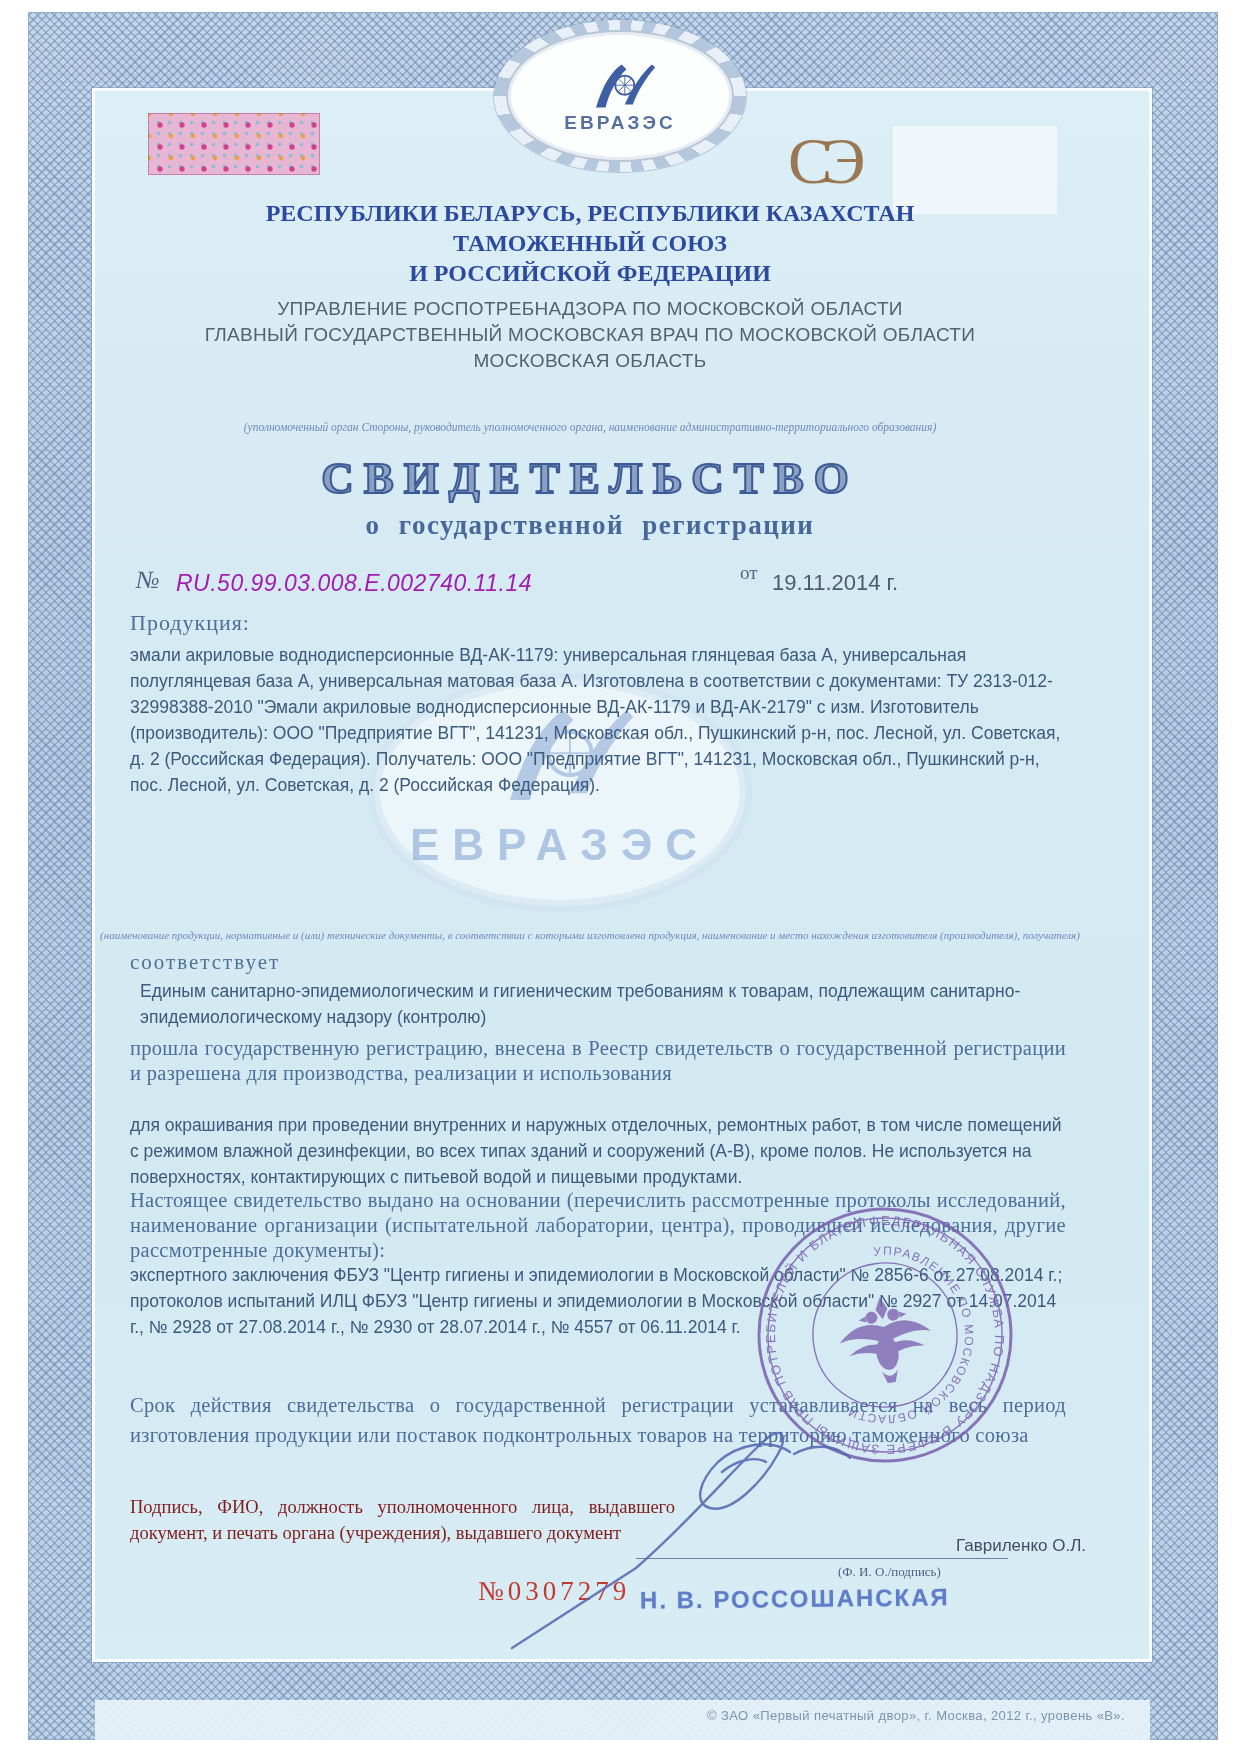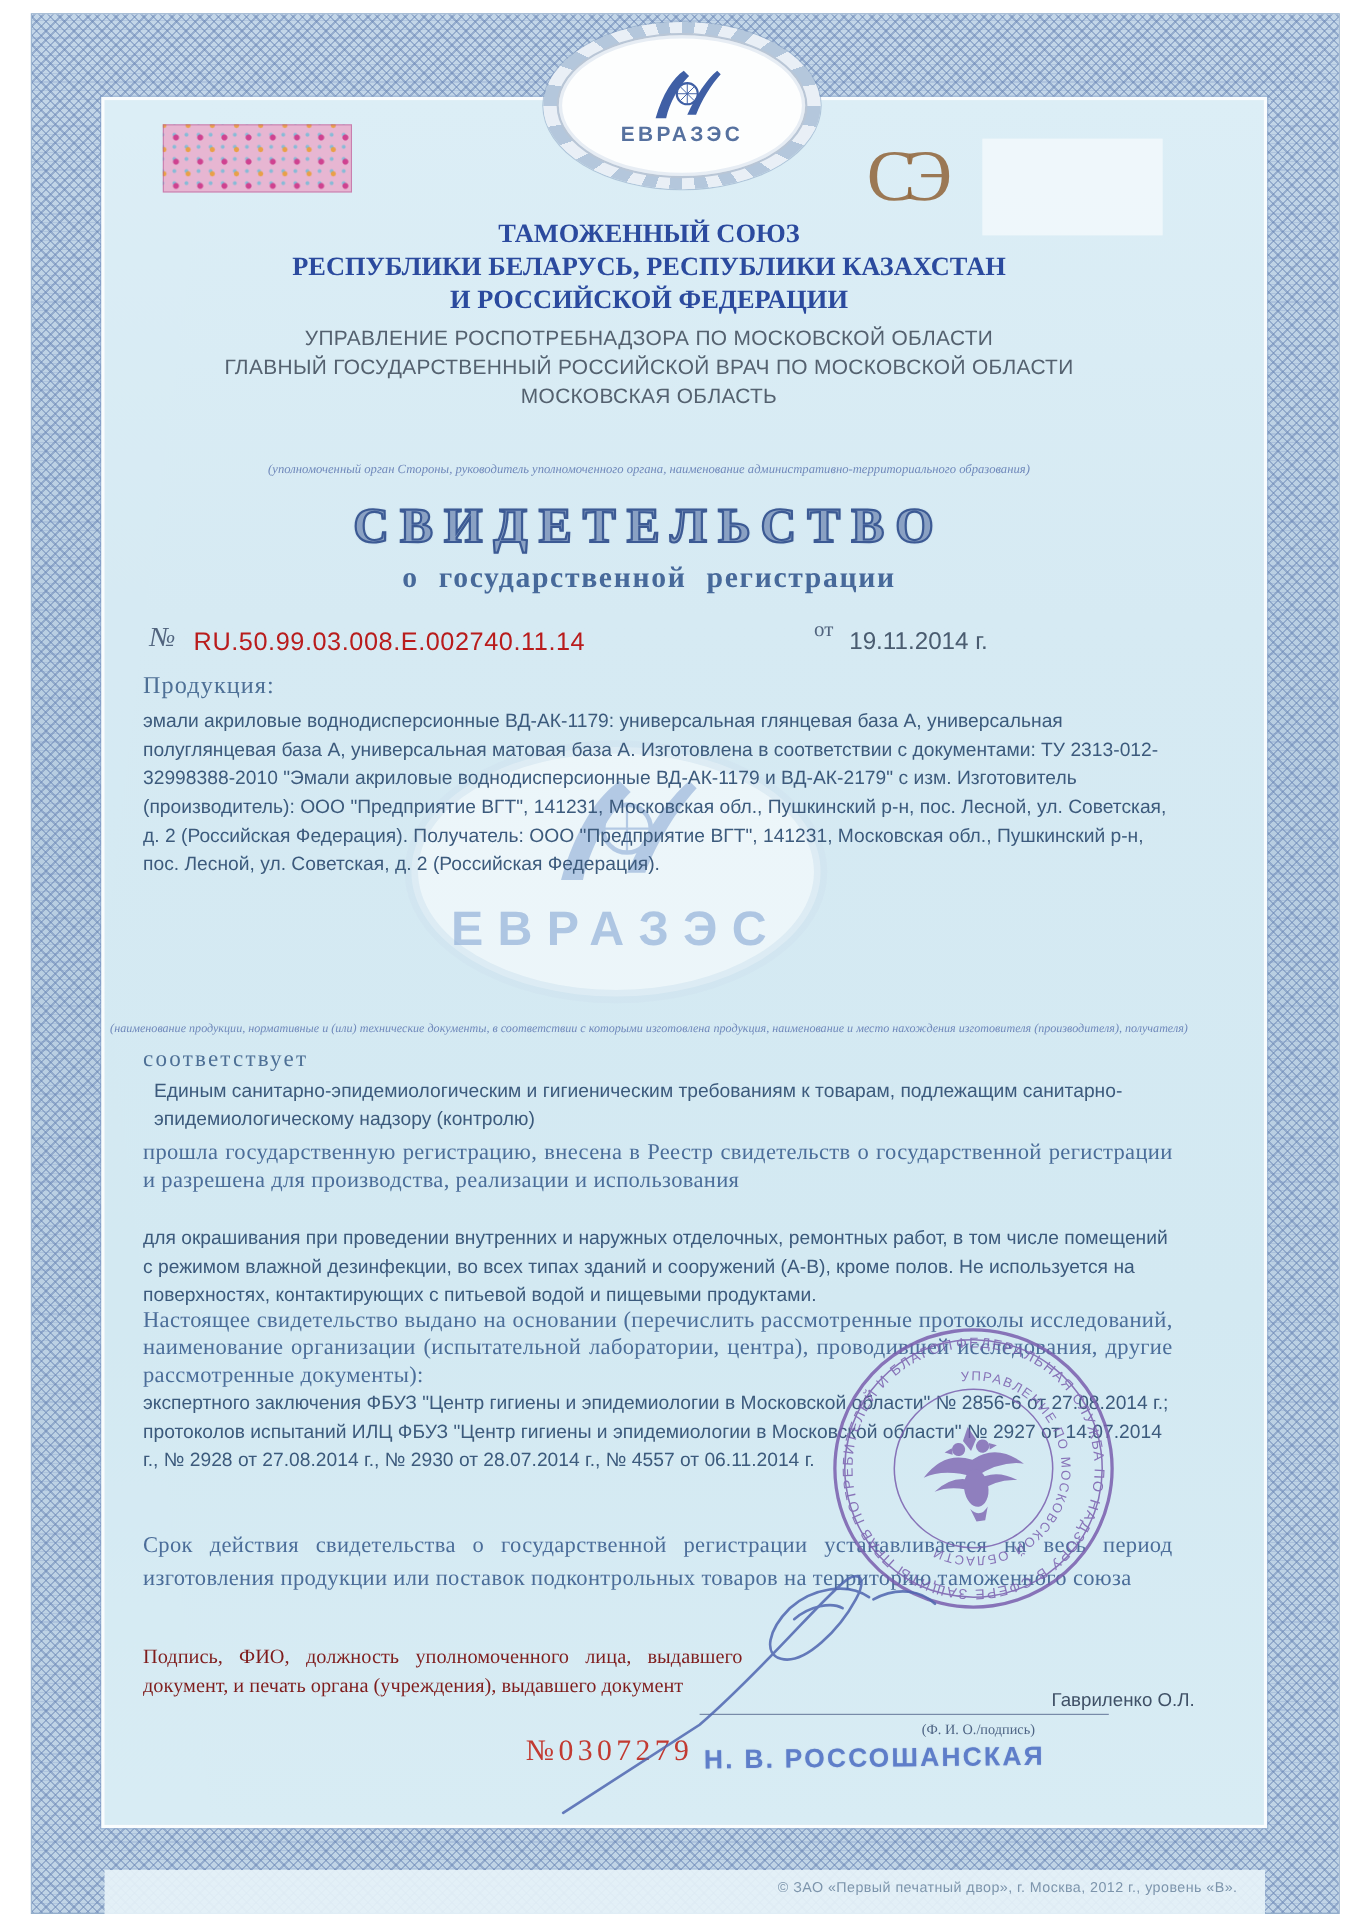--- a/index.html
+++ b/index.html
@@ -80,21 +80,21 @@
     color:#8aa1c3; -webkit-text-stroke:2px #3c5a94; text-shadow:0 0 2px rgba(60,90,148,.45);
   }
   .title-sub {
     position:absolute; left:60px; right:120px; top:510px; text-align:center;
     font-family:"Liberation Serif",serif; font-weight:bold; font-size:27px; color:#47699a;
     word-spacing:10px; letter-spacing:1.5px;
   }
 
   
   .num-label { position:absolute; left:136px; top:566px; font-family:"Liberation Serif",serif; font-style:italic; font-size:25px; color:#51647e; }
-  .num-value { position:absolute; left:176px; top:570px; font-size:23px; color:#b91c1c; letter-spacing:.5px; }
+  .num-value { position:absolute; left:176px; top:570px; font-size:23px; color:#a21caf; letter-spacing:.5px;font-style:italic; }
   .date-label { position:absolute; left:740px; top:562px; font-family:"Liberation Serif",serif; font-size:19px; color:#51647e; }
   .date-value { position:absolute; left:772px; top:570px; font-size:22px; color:#4a5c70; }
 
   
   .serif-head { position:absolute; left:130px; font-family:"Liberation Serif",serif; font-size:22px; color:#4e7096; letter-spacing:1px; }
   .sans-par  { position:absolute; left:130px; width:936px; font-size:17.5px; line-height:26px; color:#3c5a7c; }
   .serif-par { position:absolute; left:130px; width:936px; font-family:"Liberation Serif",serif; font-size:20.5px; line-height:25px; color:#4b6d99; text-align:justify; letter-spacing:.3px; }
 
   
   .wm { position:absolute; left:370px; top:655px; width:380px; height:245px; pointer-events:none; }
@@ -147,27 +147,27 @@
     </svg>
     <div class="medallion-label">ЕВРАЗЭС</div>
   </div>
 
   <div class="holo"></div>
 
   <div class="se-backing"></div>
   <div class="se-mark">СЭ</div>
 
   <div class="hdr hdr-main" style="position:absolute;">
+    <div>РЕСПУБЛИКИ БЕЛАРУСЬ, РЕСПУБЛИКИ КАЗАХСТАН</div>
     <div>ТАМОЖЕННЫЙ СОЮЗ</div>
-    <div>РЕСПУБЛИКИ БЕЛАРУСЬ, РЕСПУБЛИКИ КАЗАХСТАН</div>
     <div>И РОССИЙСКОЙ ФЕДЕРАЦИИ</div>
   </div>
   <div class="hdr hdr-agency" style="position:absolute;">
     <div>УПРАВЛЕНИЕ РОСПОТРЕБНАДЗОРА ПО МОСКОВСКОЙ ОБЛАСТИ</div>
-    <div>ГЛАВНЫЙ ГОСУДАРСТВЕННЫЙ РОССИЙСКОЙ ВРАЧ ПО МОСКОВСКОЙ ОБЛАСТИ</div>
+    <div>ГЛАВНЫЙ ГОСУДАРСТВЕННЫЙ МОСКОВСКАЯ ВРАЧ ПО МОСКОВСКОЙ ОБЛАСТИ</div>
     <div>МОСКОВСКАЯ ОБЛАСТЬ</div>
   </div>
   <div class="caption caption-1">(уполномоченный орган Стороны, руководитель уполномоченного органа, наименование административно-территориального образования)</div>
 
   <div class="title-main">СВИДЕТЕЛЬСТВО</div>
   <div class="title-sub">о государственной регистрации</div>
 
   <div class="num-label">№</div>
   <div class="num-value">RU.50.99.03.008.E.002740.11.14</div>
   <div class="date-label">от</div>

